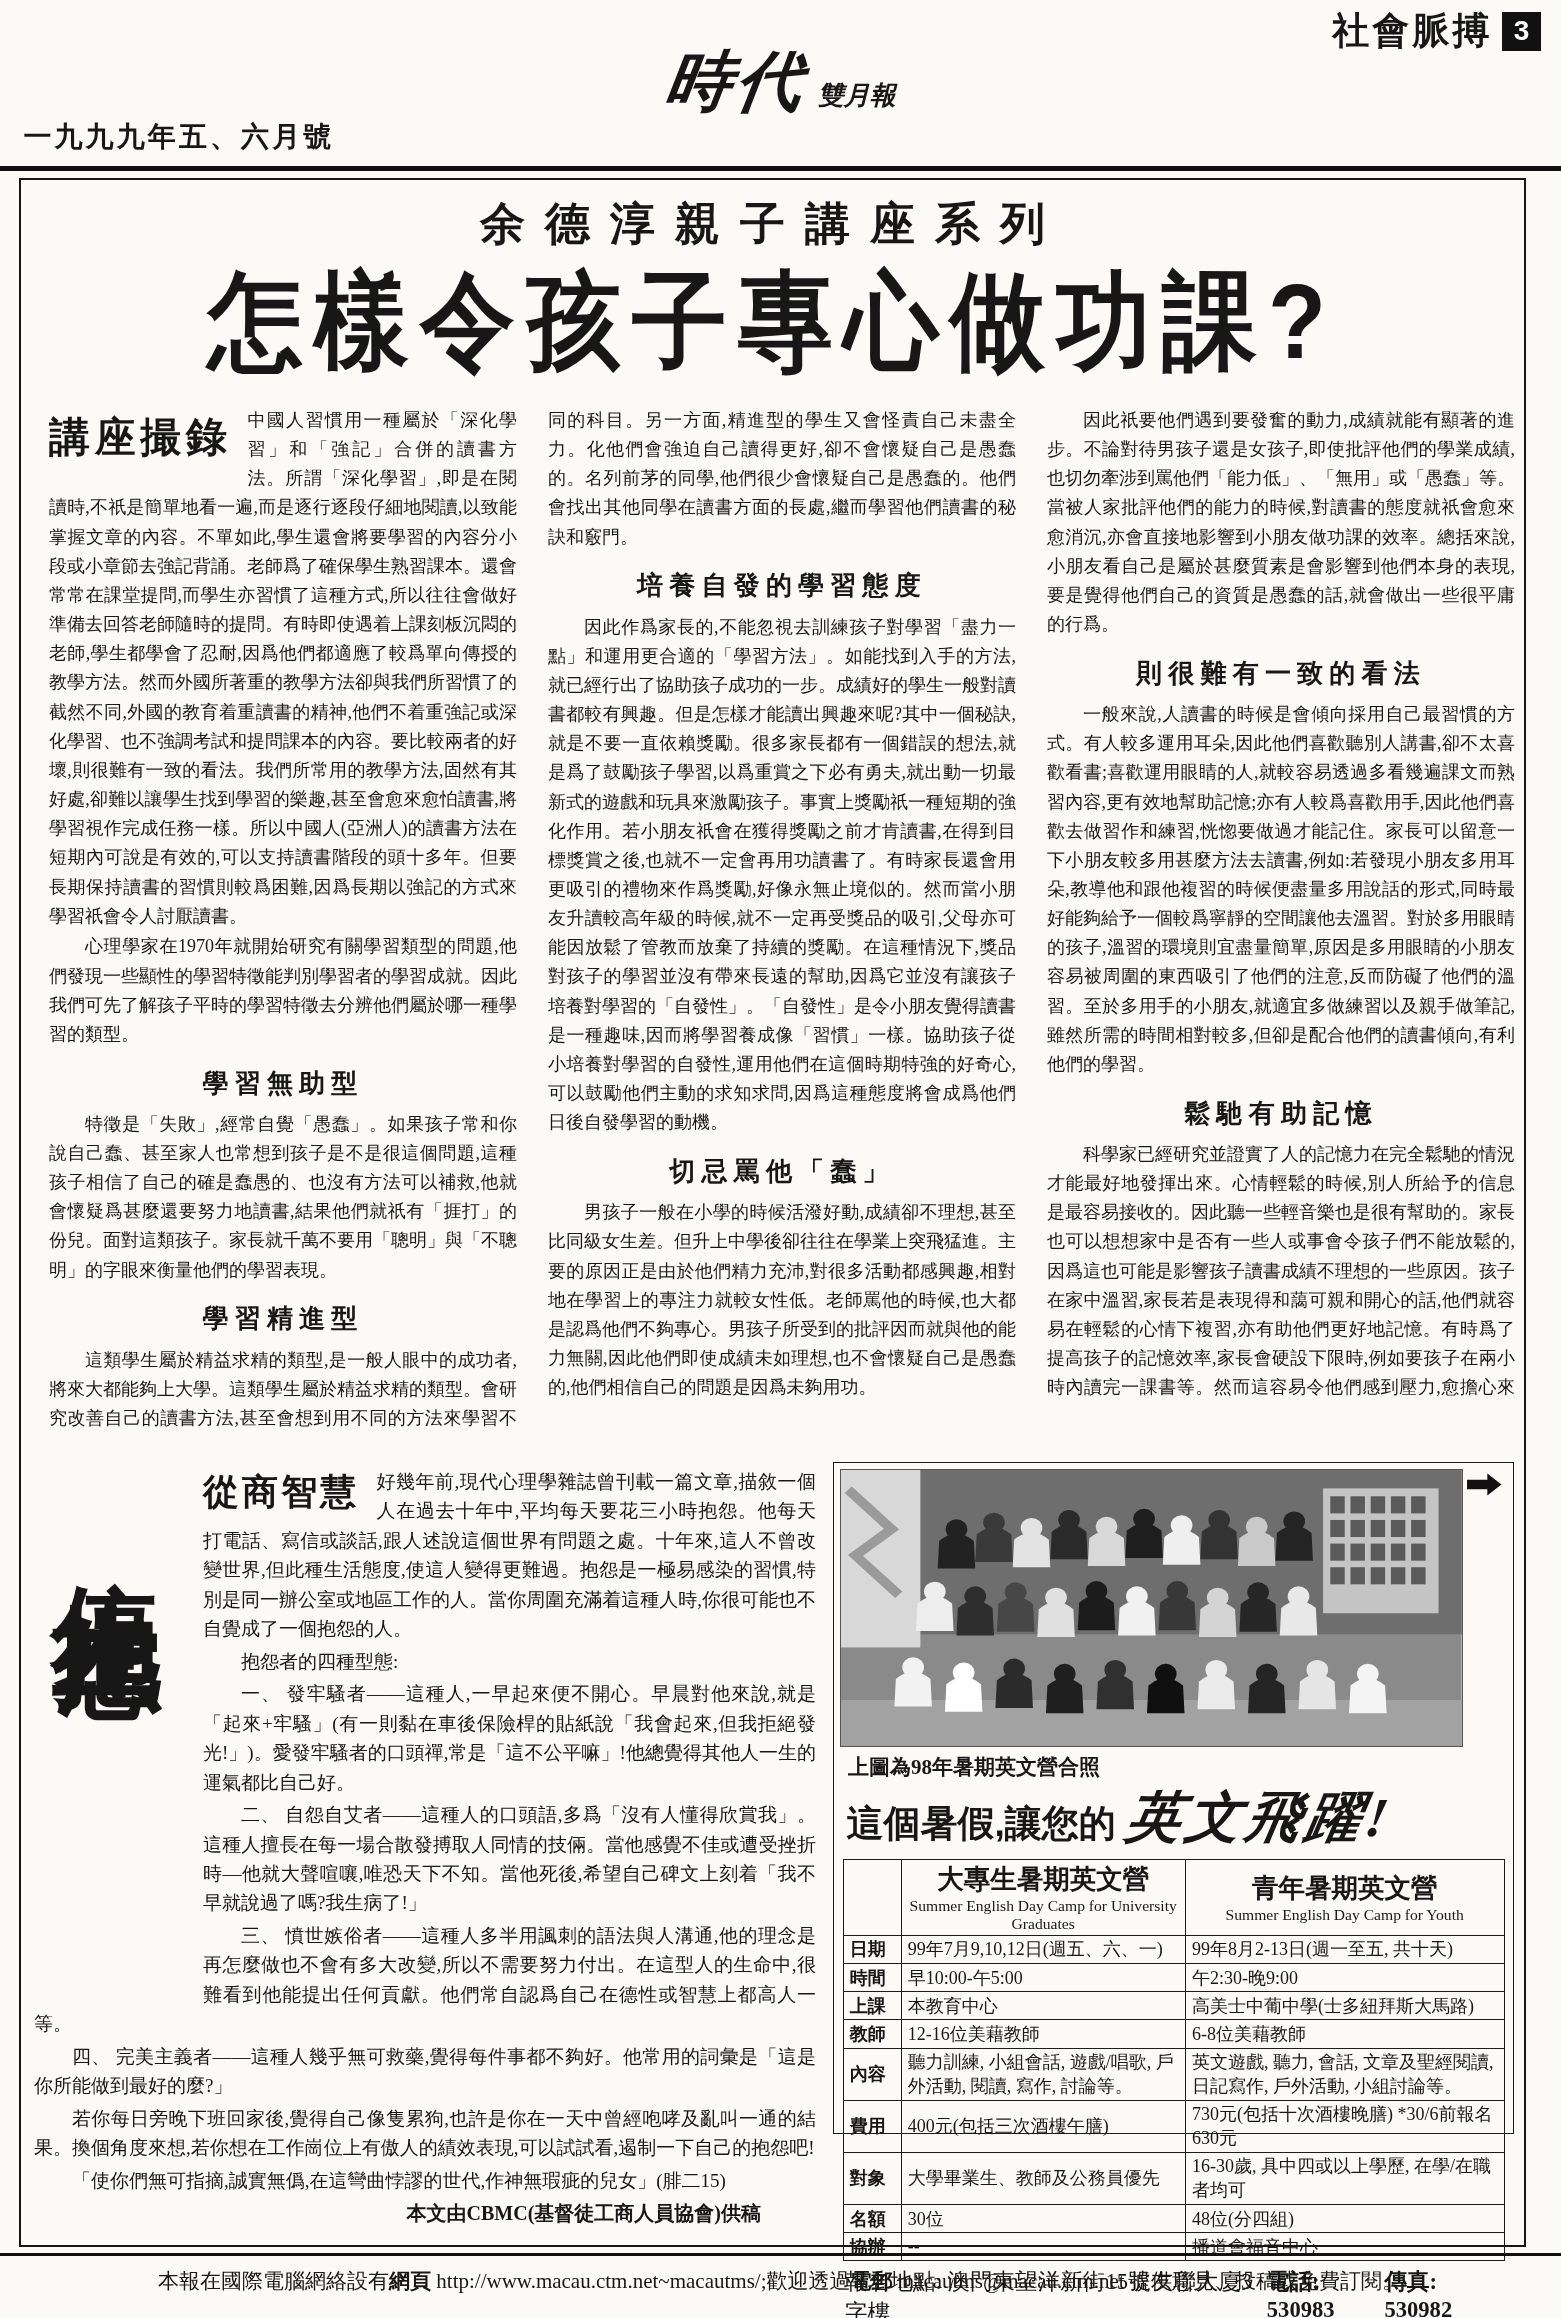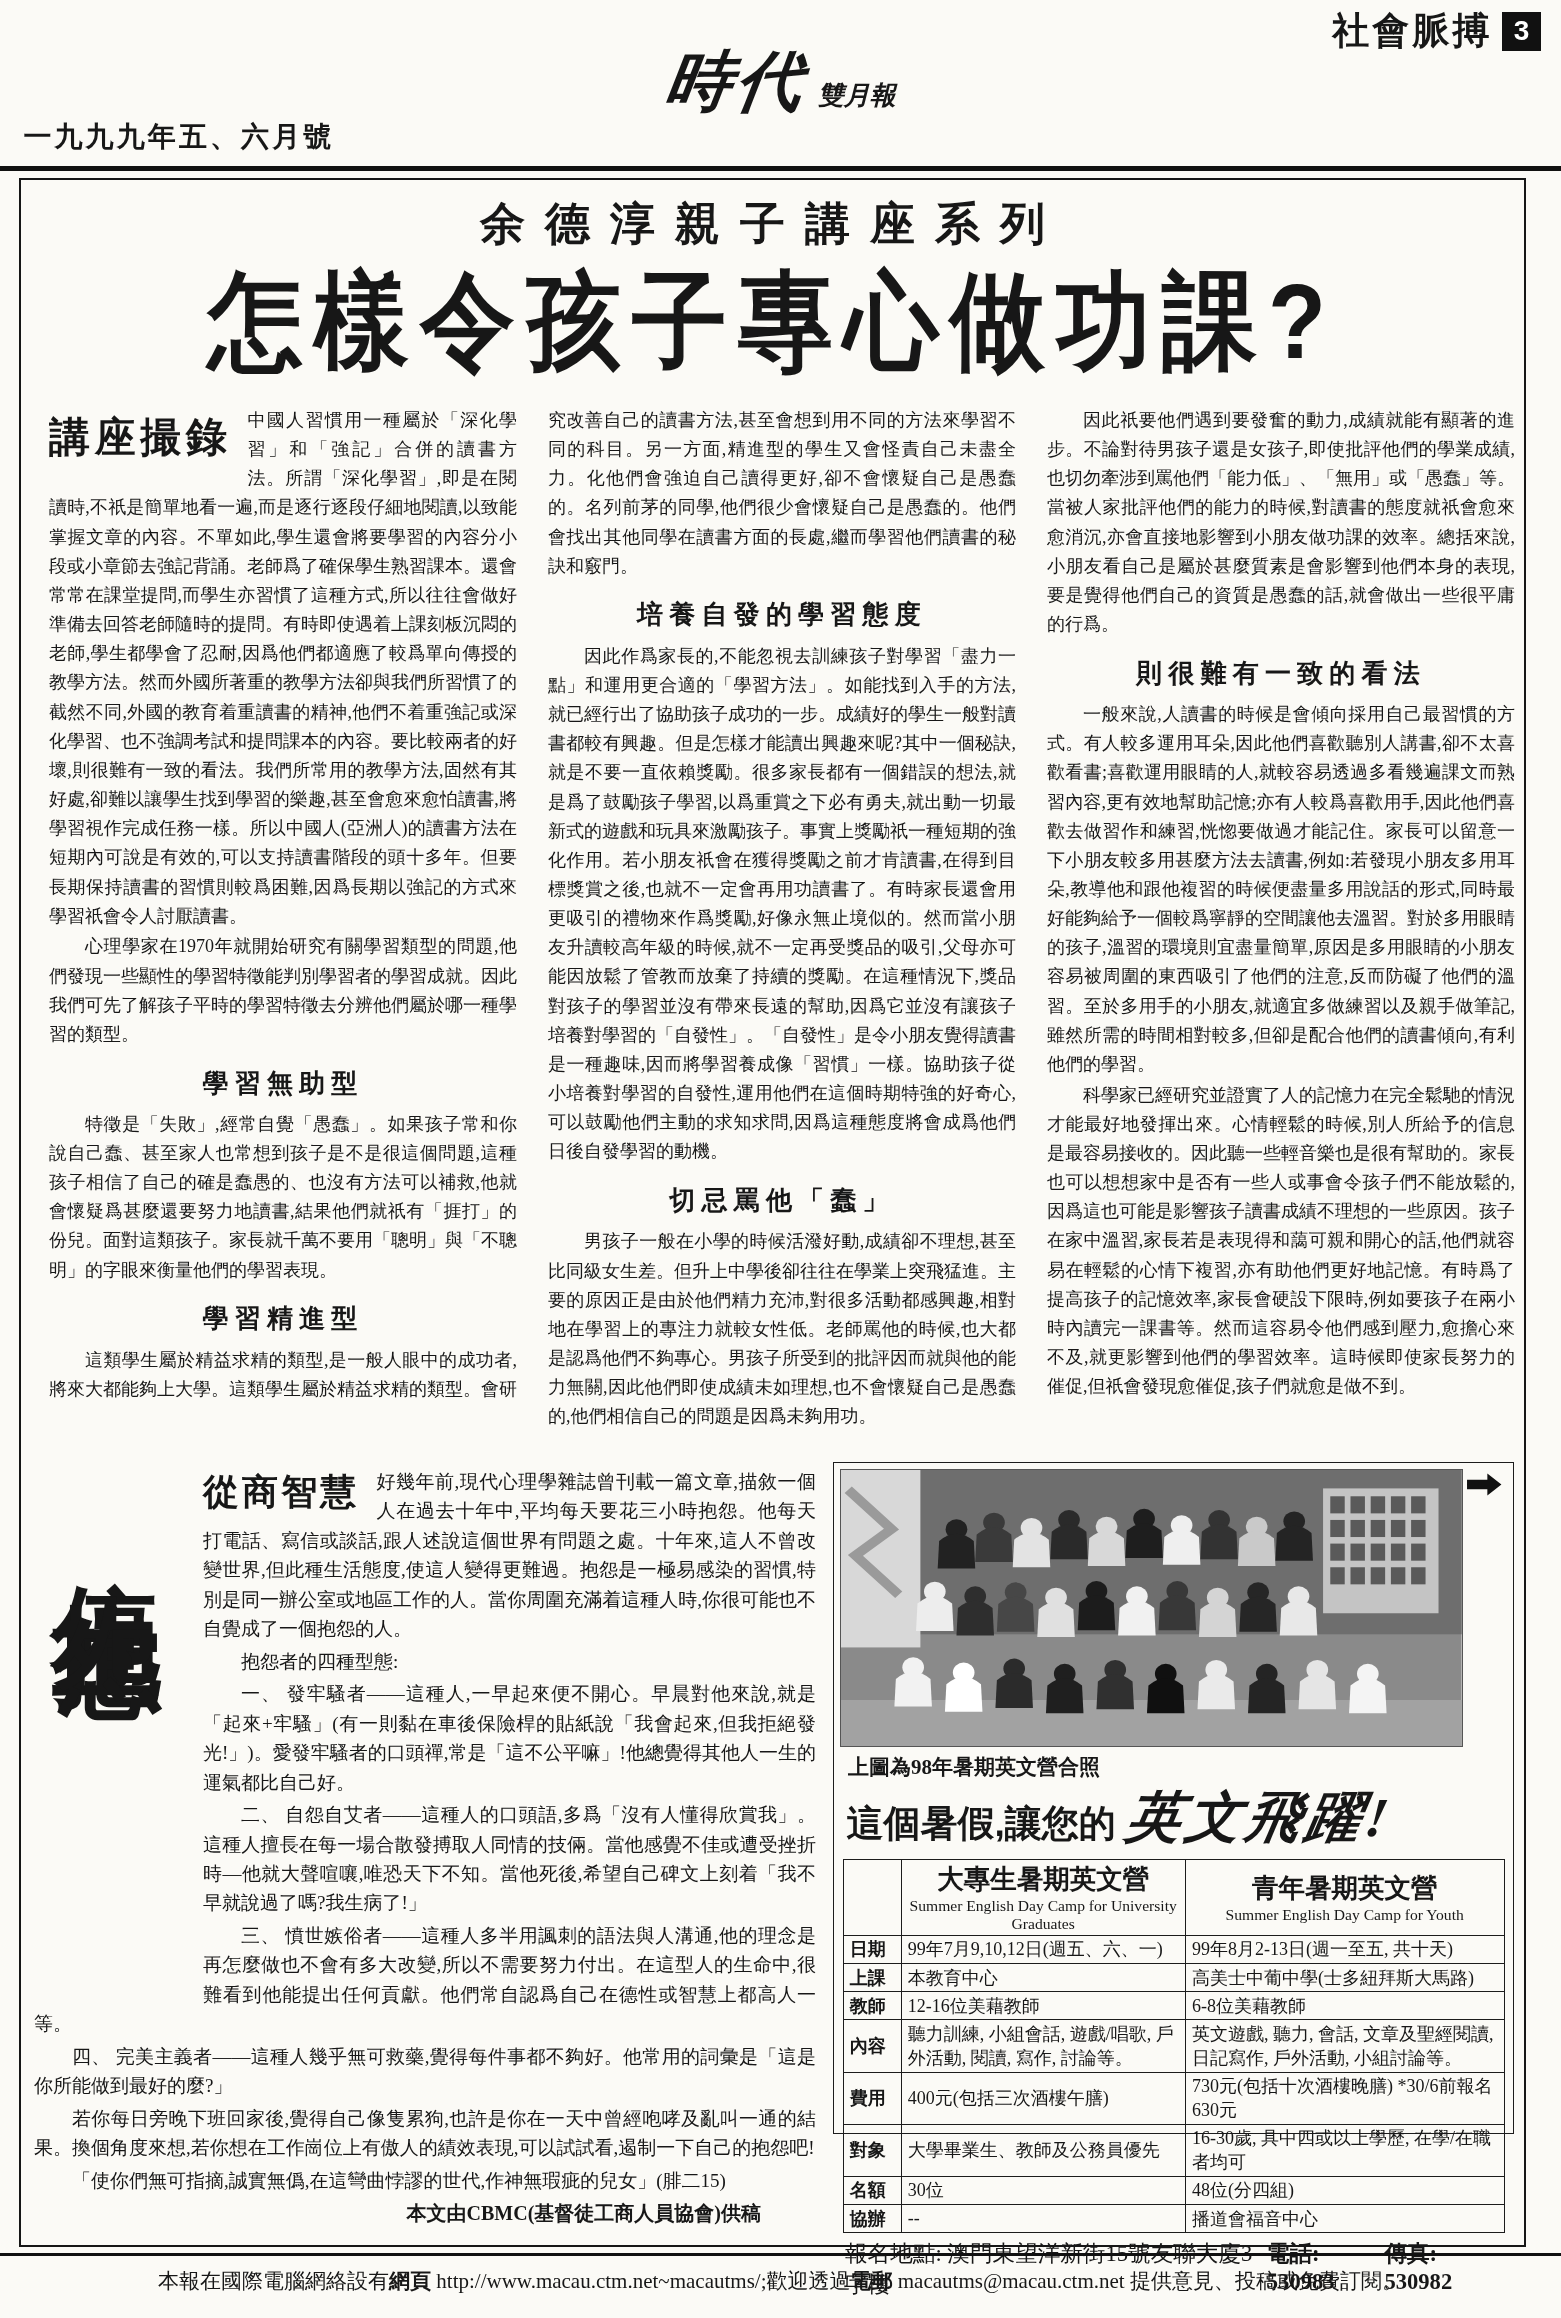--- a/index.html
+++ b/index.html
@@ -120,20 +120,21 @@
       <h3 data-interactable="false">培養自發的學習態度</h3>
       <p data-interactable="false">因此作爲家長的,不能忽視去訓練孩子對學習「盡力一點」和運用更合適的「學習方法」。如能找到入手的方法,就已經行出了協助孩子成功的一步。成績好的學生一般對讀書都較有興趣。但是怎樣才能讀出興趣來呢?其中一個秘訣,就是不要一直依賴獎勵。很多家長都有一個錯誤的想法,就是爲了鼓勵孩子學習,以爲重賞之下必有勇夫,就出動一切最新式的遊戲和玩具來激勵孩子。事實上獎勵祇一種短期的強化作用。若小朋友祇會在獲得獎勵之前才肯讀書,在得到目標獎賞之後,也就不一定會再用功讀書了。有時家長還會用更吸引的禮物來作爲獎勵,好像永無止境似的。然而當小朋友升讀較高年級的時候,就不一定再受獎品的吸引,父母亦可能因放鬆了管教而放棄了持續的獎勵。在這種情況下,獎品對孩子的學習並沒有帶來長遠的幫助,因爲它並沒有讓孩子培養對學習的「自發性」。「自發性」是令小朋友覺得讀書是一種趣味,因而將學習養成像「習慣」一樣。協助孩子從小培養對學習的自發性,運用他們在這個時期特強的好奇心,可以鼓勵他們主動的求知求問,因爲這種態度將會成爲他們日後自發學習的動機。</p>
 
       <h3 data-interactable="false">切忌罵他「蠢」</h3>
       <p data-interactable="false">男孩子一般在小學的時候活潑好動,成績卻不理想,甚至比同級女生差。但升上中學後卻往往在學業上突飛猛進。主要的原因正是由於他們精力充沛,對很多活動都感興趣,相對地在學習上的專注力就較女性低。老師罵他的時候,也大都是認爲他們不夠專心。男孩子所受到的批評因而就與他的能力無關,因此他們即使成績未如理想,也不會懷疑自己是愚蠢的,他們相信自己的問題是因爲未夠用功。</p>
       <p data-interactable="false">因此祇要他們遇到要發奮的動力,成績就能有顯著的進步。不論對待男孩子還是女孩子,即使批評他們的學業成績,也切勿牽涉到罵他們「能力低」、「無用」或「愚蠢」等。當被人家批評他們的能力的時候,對讀書的態度就祇會愈來愈消沉,亦會直接地影響到小朋友做功課的效率。總括來說,小朋友看自己是屬於甚麼質素是會影響到他們本身的表現,要是覺得他們自己的資質是愚蠢的話,就會做出一些很平庸的行爲。</p>
 
       <h3 data-interactable="false">則很難有一致的看法</h3>
       <p data-interactable="false">一般來說,人讀書的時候是會傾向採用自己最習慣的方式。有人較多運用耳朵,因此他們喜歡聽別人講書,卻不太喜歡看書;喜歡運用眼睛的人,就較容易透過多看幾遍課文而熟習內容,更有效地幫助記憶;亦有人較爲喜歡用手,因此他們喜歡去做習作和練習,恍惚要做過才能記住。家長可以留意一下小朋友較多用甚麼方法去讀書,例如:若發現小朋友多用耳朵,教導他和跟他複習的時候便盡量多用說話的形式,同時最好能夠給予一個較爲寧靜的空間讓他去溫習。對於多用眼睛的孩子,溫習的環境則宜盡量簡單,原因是多用眼睛的小朋友容易被周圍的東西吸引了他們的注意,反而防礙了他們的溫習。至於多用手的小朋友,就適宜多做練習以及親手做筆記,雖然所需的時間相對較多,但卻是配合他們的讀書傾向,有利他們的學習。</p>
 
+      <h3 data-interactable="false">鬆馳有助記憶</h3>
       <p data-interactable="false">科學家已經研究並證實了人的記憶力在完全鬆馳的情況才能最好地發揮出來。心情輕鬆的時候,別人所給予的信息是最容易接收的。因此聽一些輕音樂也是很有幫助的。家長也可以想想家中是否有一些人或事會令孩子們不能放鬆的,因爲這也可能是影響孩子讀書成績不理想的一些原因。孩子在家中溫習,家長若是表現得和藹可親和開心的話,他們就容易在輕鬆的心情下複習,亦有助他們更好地記憶。有時爲了提高孩子的記憶效率,家長會硬設下限時,例如要孩子在兩小時內讀完一課書等。然而這容易令他們感到壓力,愈擔心來不及,就更影響到他們的學習效率。這時候即使家長努力的催促,但祇會發現愈催促,孩子們就愈是做不到。</p>
 
     </div>
 
     <div class="complaint" data-interactable="false">
       <span class="vtitle" data-interactable="false">停止抱怨</span>
       <span class="biz-label" data-interactable="false">從商智慧</span>
       <p class="lead" data-interactable="false">好幾年前,現代心理學雜誌曾刊載一篇文章,描敘一個人在過去十年中,平均每天要花三小時抱怨。他每天打電話、寫信或談話,跟人述說這個世界有問題之處。十年來,這人不曾改變世界,但此種生活態度,使這人變得更難過。抱怨是一極易感染的習慣,特別是同一辦公室或地區工作的人。當你周圍充滿着這種人時,你很可能也不自覺成了一個抱怨的人。</p>
       <p data-interactable="false">抱怨者的四種型態:</p>
       <p data-interactable="false">一、 發牢騷者——這種人,一早起來便不開心。早晨對他來說,就是「起來+牢騷」(有一則黏在車後保險桿的貼紙說「我會起來,但我拒絕發光!」)。愛發牢騷者的口頭禪,常是「這不公平嘛」!他總覺得其他人一生的運氣都比自己好。</p>
@@ -243,20 +244,25 @@
             <div class="camp-title" data-interactable="false">青年暑期英文營</div>
             <div class="camp-sub" data-interactable="false">Summer English Day Camp for Youth</div>
           </th>
         </tr>
         <tr data-interactable="false">
               <th class="rlabel" data-interactable="false">日期</th>
               <td data-interactable="false">99年7月9,10,12日(週五、六、一)</td>
               <td data-interactable="false">99年8月2-13日(週一至五, 共十天)</td>
             </tr>
         <tr data-interactable="false">
+              <th class="rlabel" data-interactable="false">時間</th>
+              <td data-interactable="false">早10:00-午5:00</td>
+              <td data-interactable="false">午2:30-晚9:00</td>
+            </tr>
+        <tr data-interactable="false">
               <th class="rlabel" data-interactable="false">上課</th>
               <td data-interactable="false">本教育中心</td>
               <td data-interactable="false">高美士中葡中學(士多紐拜斯大馬路)</td>
             </tr>
         <tr data-interactable="false">
               <th class="rlabel" data-interactable="false">教師</th>
               <td data-interactable="false">12-16位美藉教師</td>
               <td data-interactable="false">6-8位美藉教師</td>
             </tr>
         <tr data-interactable="false">

